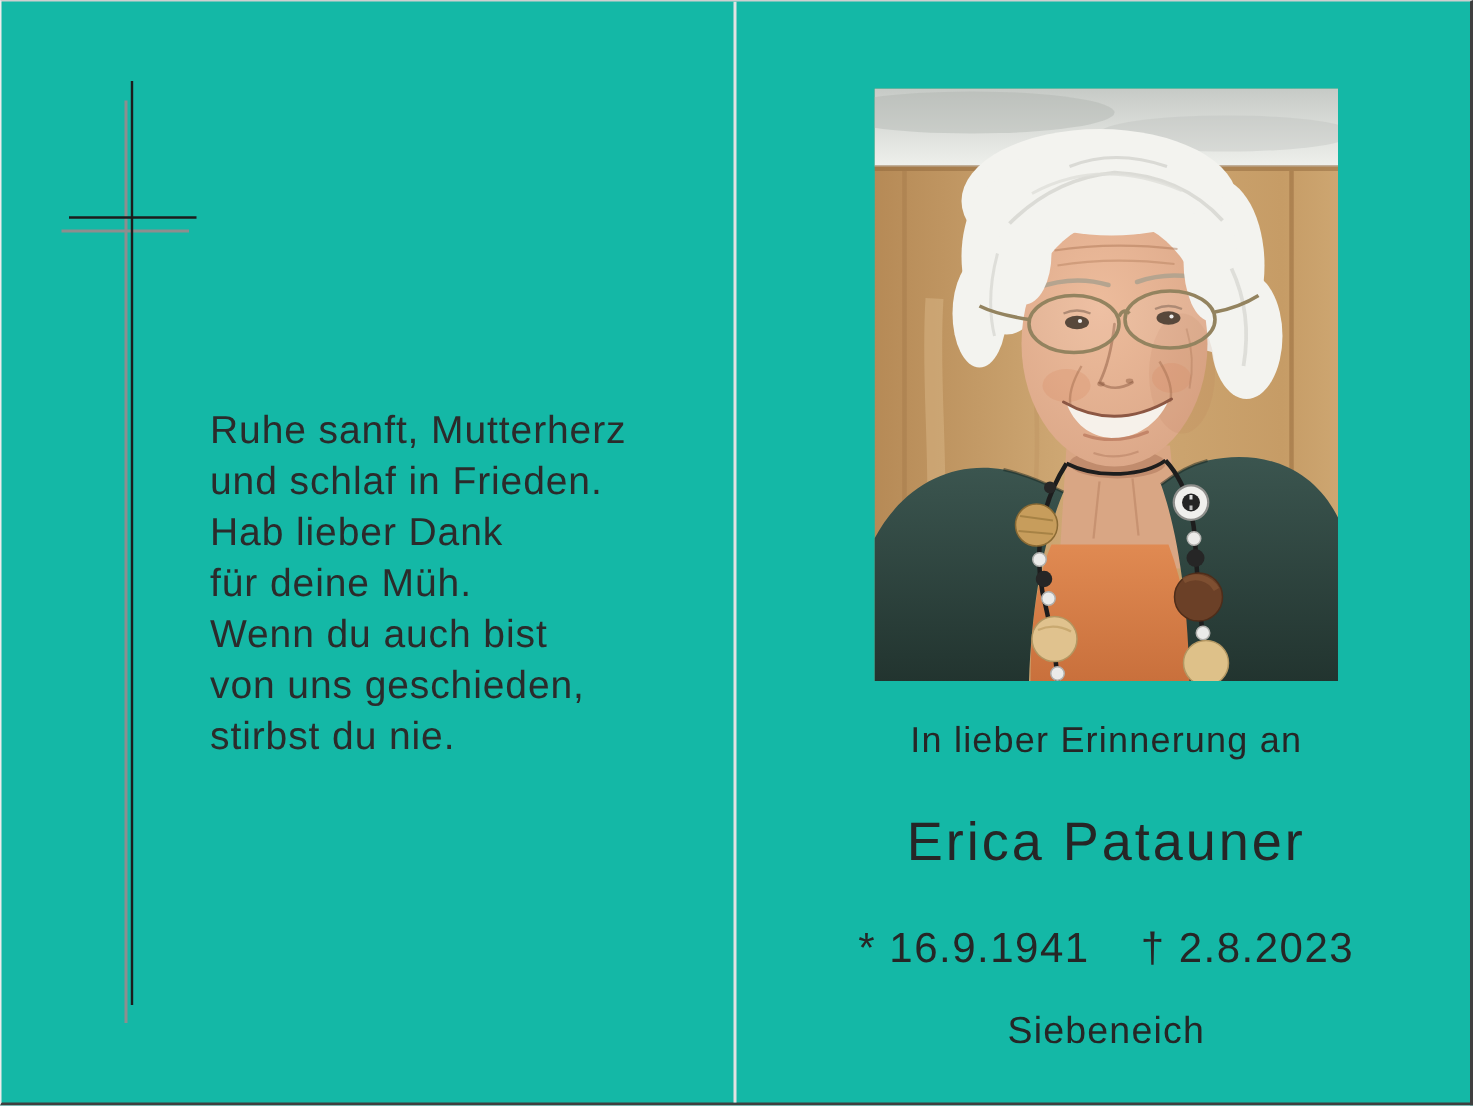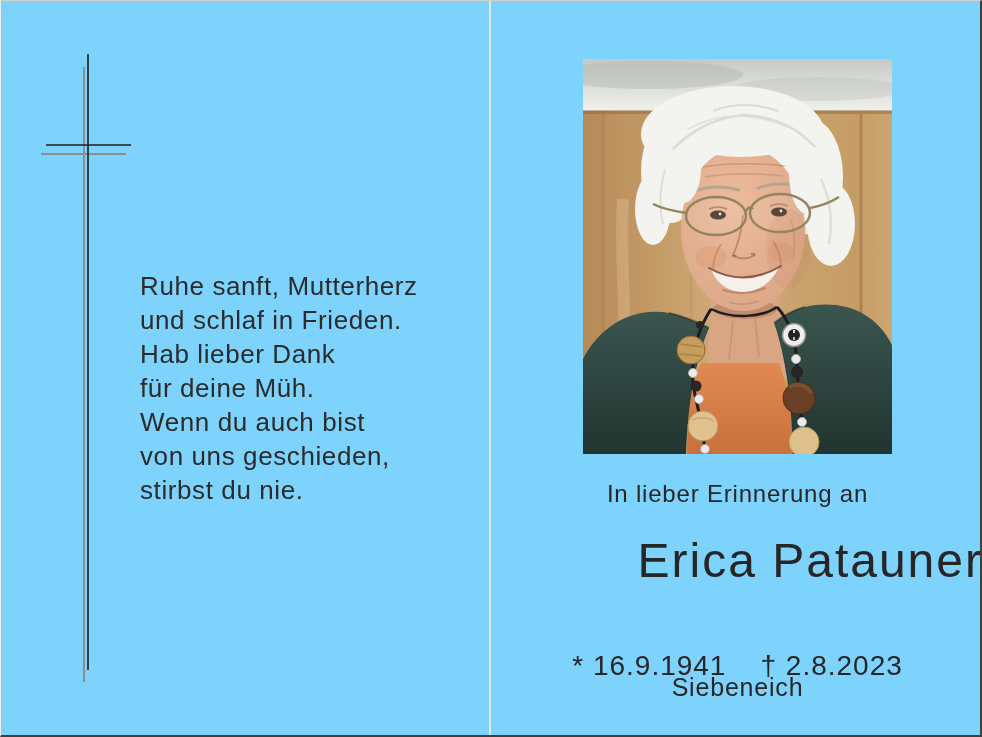--- a/index.html
+++ b/index.html
@@ -1,20 +1,20 @@
 <!DOCTYPE html>
 <html><head>
 <meta charset="utf-8">
 <style>
   html,body{margin:0;padding:0;background:#ffffff;}
   .page{
     position:relative;
     width:982px;height:737px;
     box-sizing:border-box;
-    background:#7dd3fc;
+    background:#14b8a6;
     border-top:1px solid #cfcfcf;
     border-left:1px solid #ededed;
     border-right:2px solid #3f3f3f;
     border-bottom:2px solid #3f3f3f;
     overflow:hidden;
     font-family:"Liberation Sans","DejaVu Sans",sans-serif;
     color:#262626;
   }
   .fold{
     position:absolute;left:488px;top:0;width:2px;height:737px;
@@ -30,22 +30,22 @@
   .poem div{white-space:nowrap;}
   
   .photo{
     position:absolute;left:582px;top:58px;width:309px;height:395px;
   }
   .rp-text{
     position:absolute;left:491px;width:491px;text-align:center;
     color:#262626;font-weight:400;
   }
   .intro{top:479px;font-size:24px;line-height:28px;letter-spacing:0.8px;}
-  .name{top:533px;font-size:48px;line-height:54px;letter-spacing:2px;text-align:right;}
-  .dates{top:614px;font-size:28px;line-height:34px;letter-spacing:1px;margin-top:34px;}
+  .name{top:533px;font-size:36px;line-height:54px;letter-spacing:2px;}
+  .dates{top:614px;font-size:28px;line-height:34px;letter-spacing:1px;}
   .dates .gap{display:inline-block;width:34px;}
   .place{top:671px;font-size:25px;line-height:30px;letter-spacing:0.8px;}
 </style>
 </head>
 <body>
 
 <div class="page">
 
   <div class="fold"></div>
 

